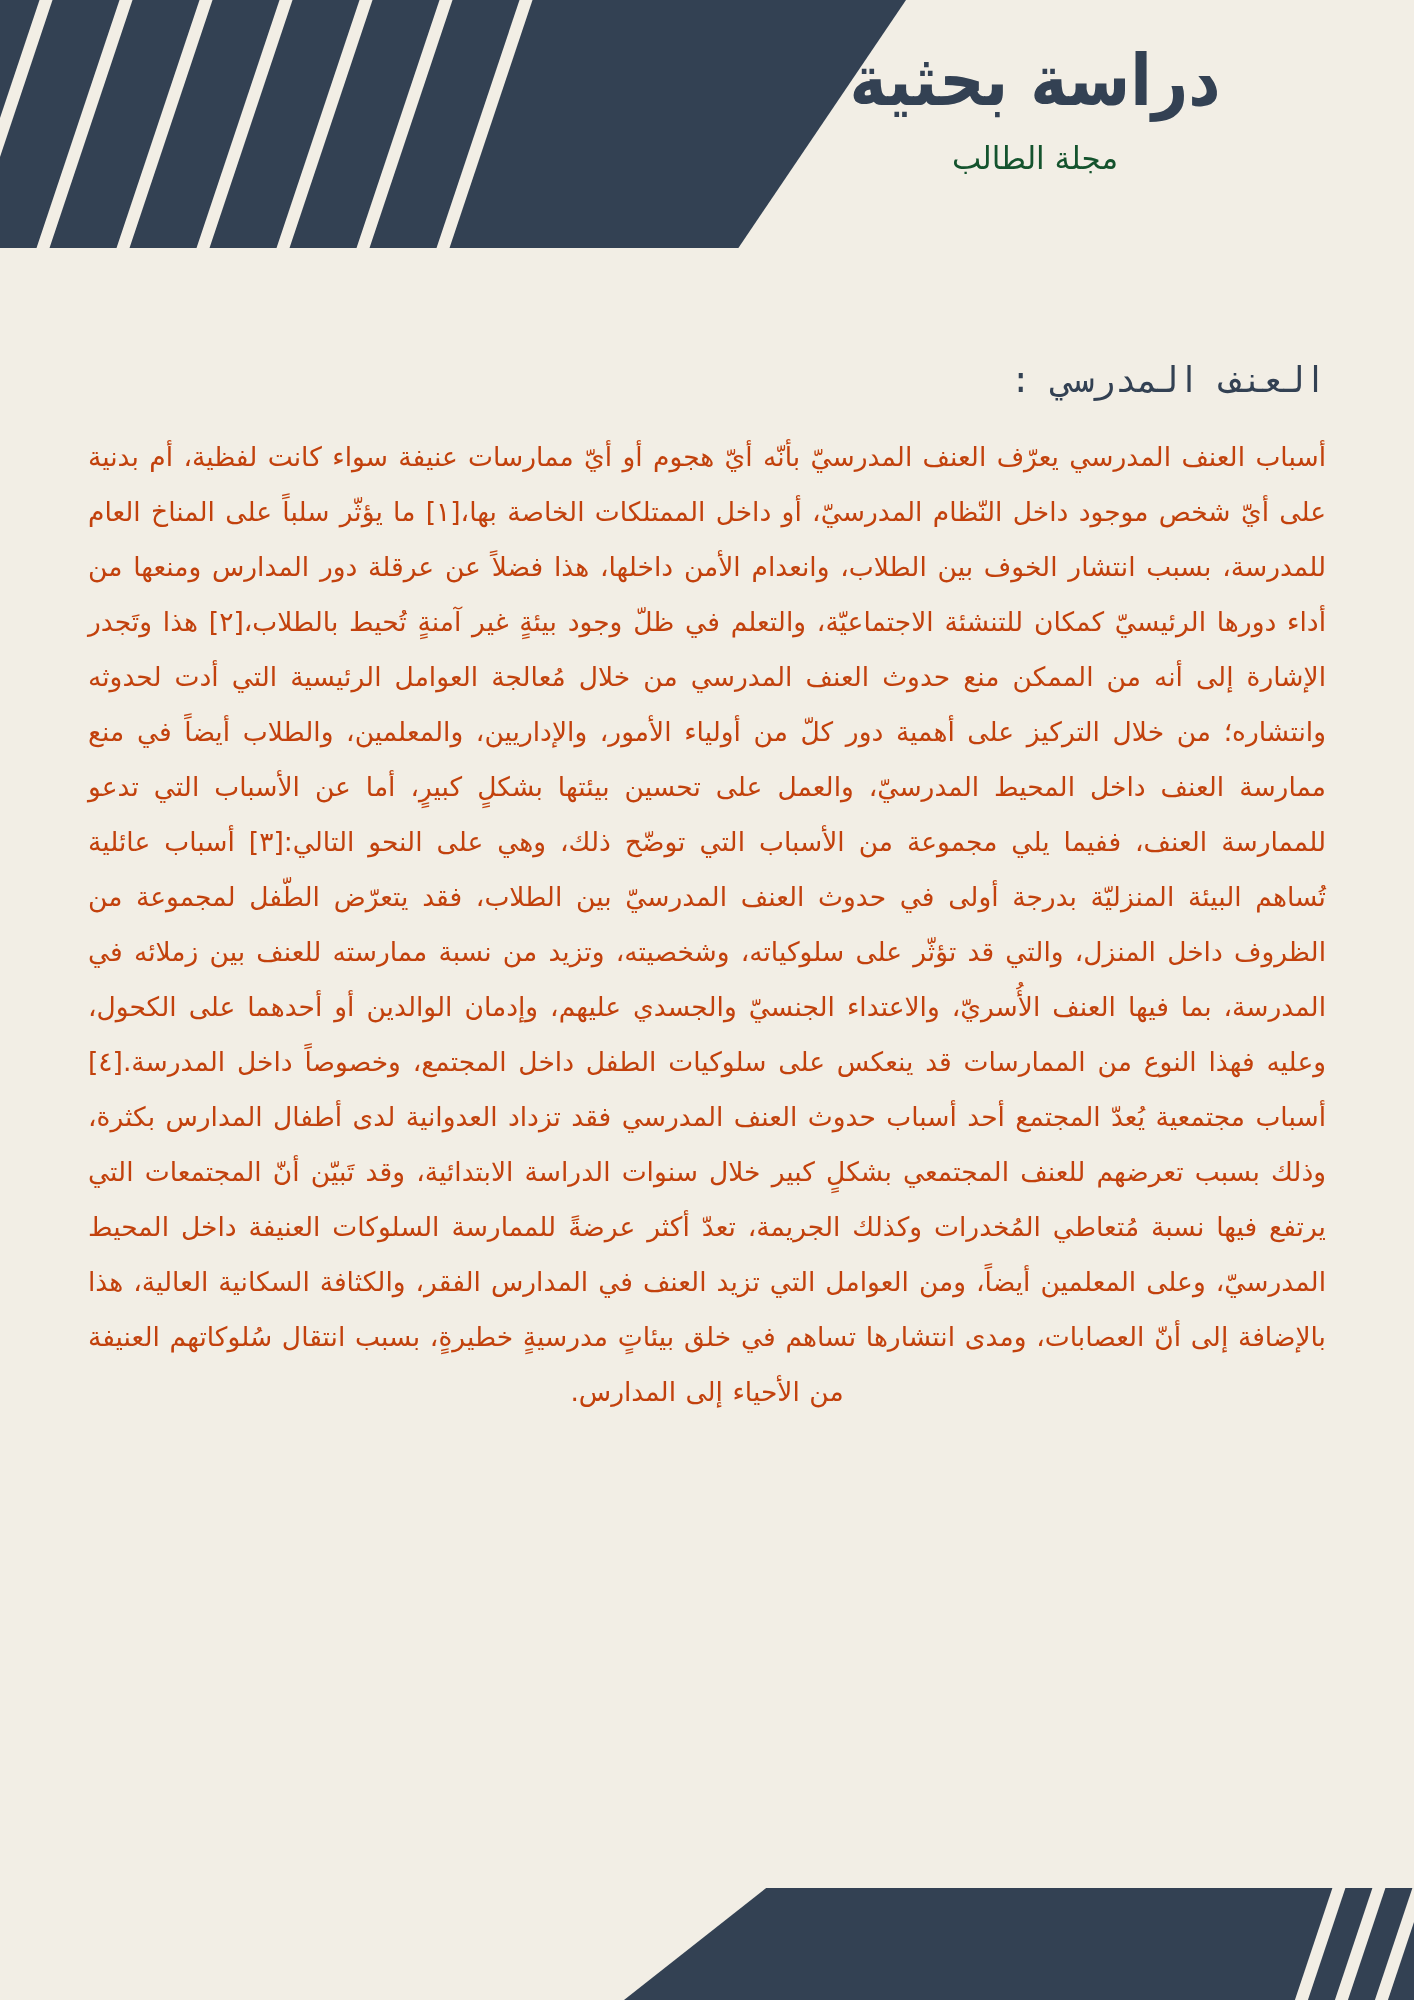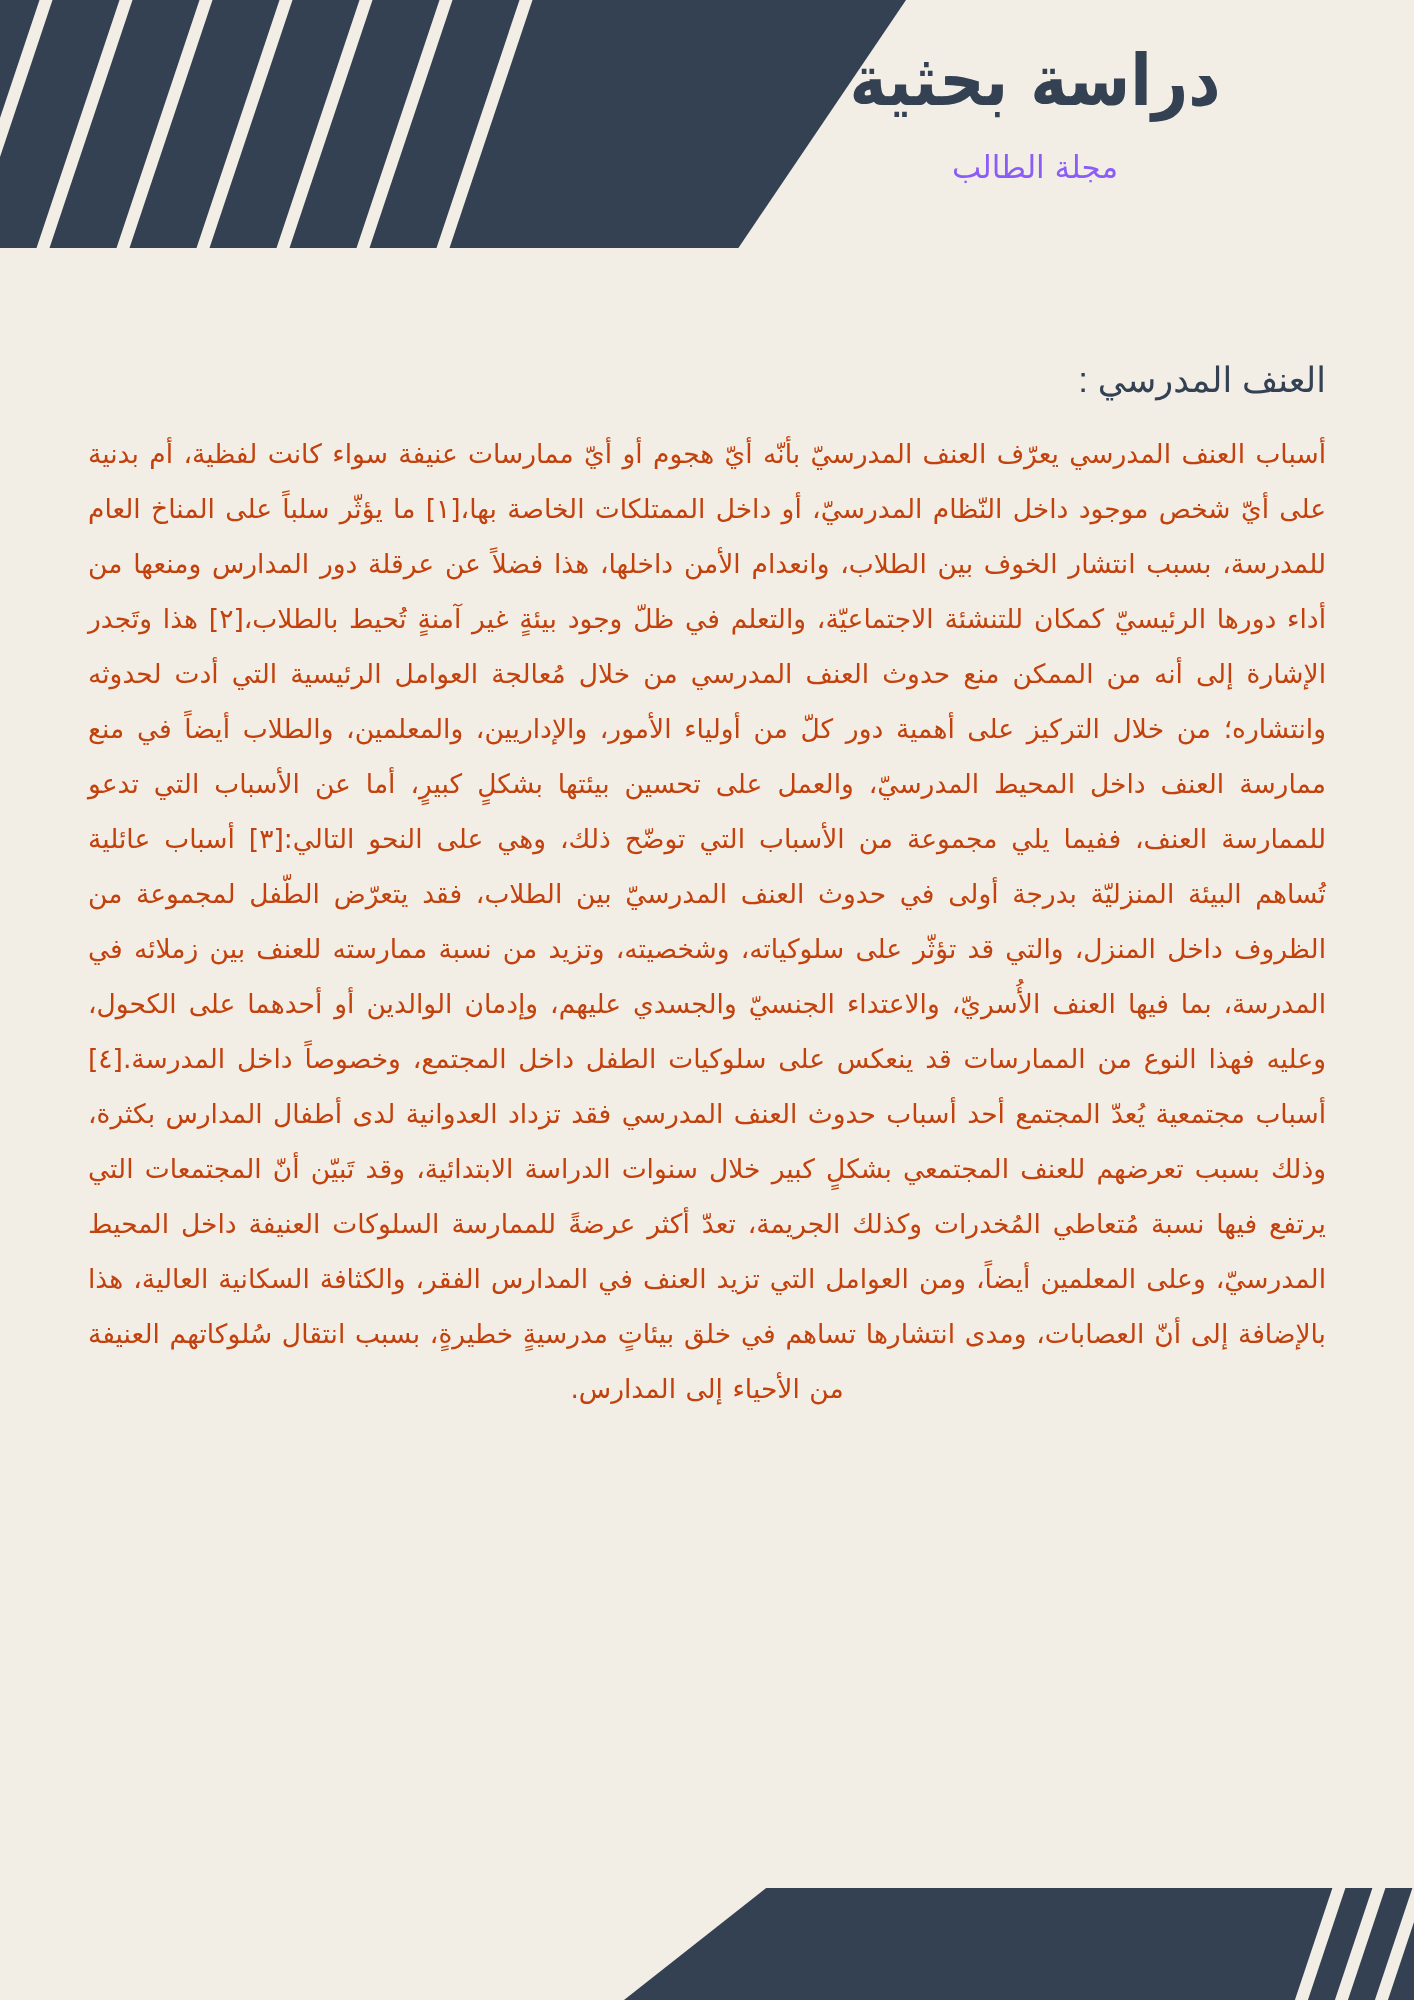--- a/index.html
+++ b/index.html
@@ -75,37 +75,37 @@
     line-height: 1.05;
     direction: rtl;
     margin: 0;
     padding: 0 0 0 40px;
     transform: scaleY(1.12);
   }
   .brand-sub {
     font-family: "DejaVu Sans", sans-serif;
     font-size: 31px;
     font-weight: 400;
-    color: #8b5cf6;
+    color: #14532d;
     direction: rtl;
-    margin: 9px;
+    margin: 0;
     padding: 26px 0 0 40px;
     letter-spacing: 0.5px;
   }
 
   
   .content {
     position: absolute;
     top: 360px;
     right: 88px;
     left: 88px;
     direction: rtl;
   }
   .section-heading {
-    font-family: Liberation Sans, sans-serif;
+    font-family: Liberation Mono, monospace;
     font-size: 35px;
     font-weight: 400;
     color: #334153;
     text-align: right;
     margin: 0 0 26px 0;
     letter-spacing: 0px;
   }
   .body-text {
     font-family: "DejaVu Sans", sans-serif;
     font-size: 26.5px;

